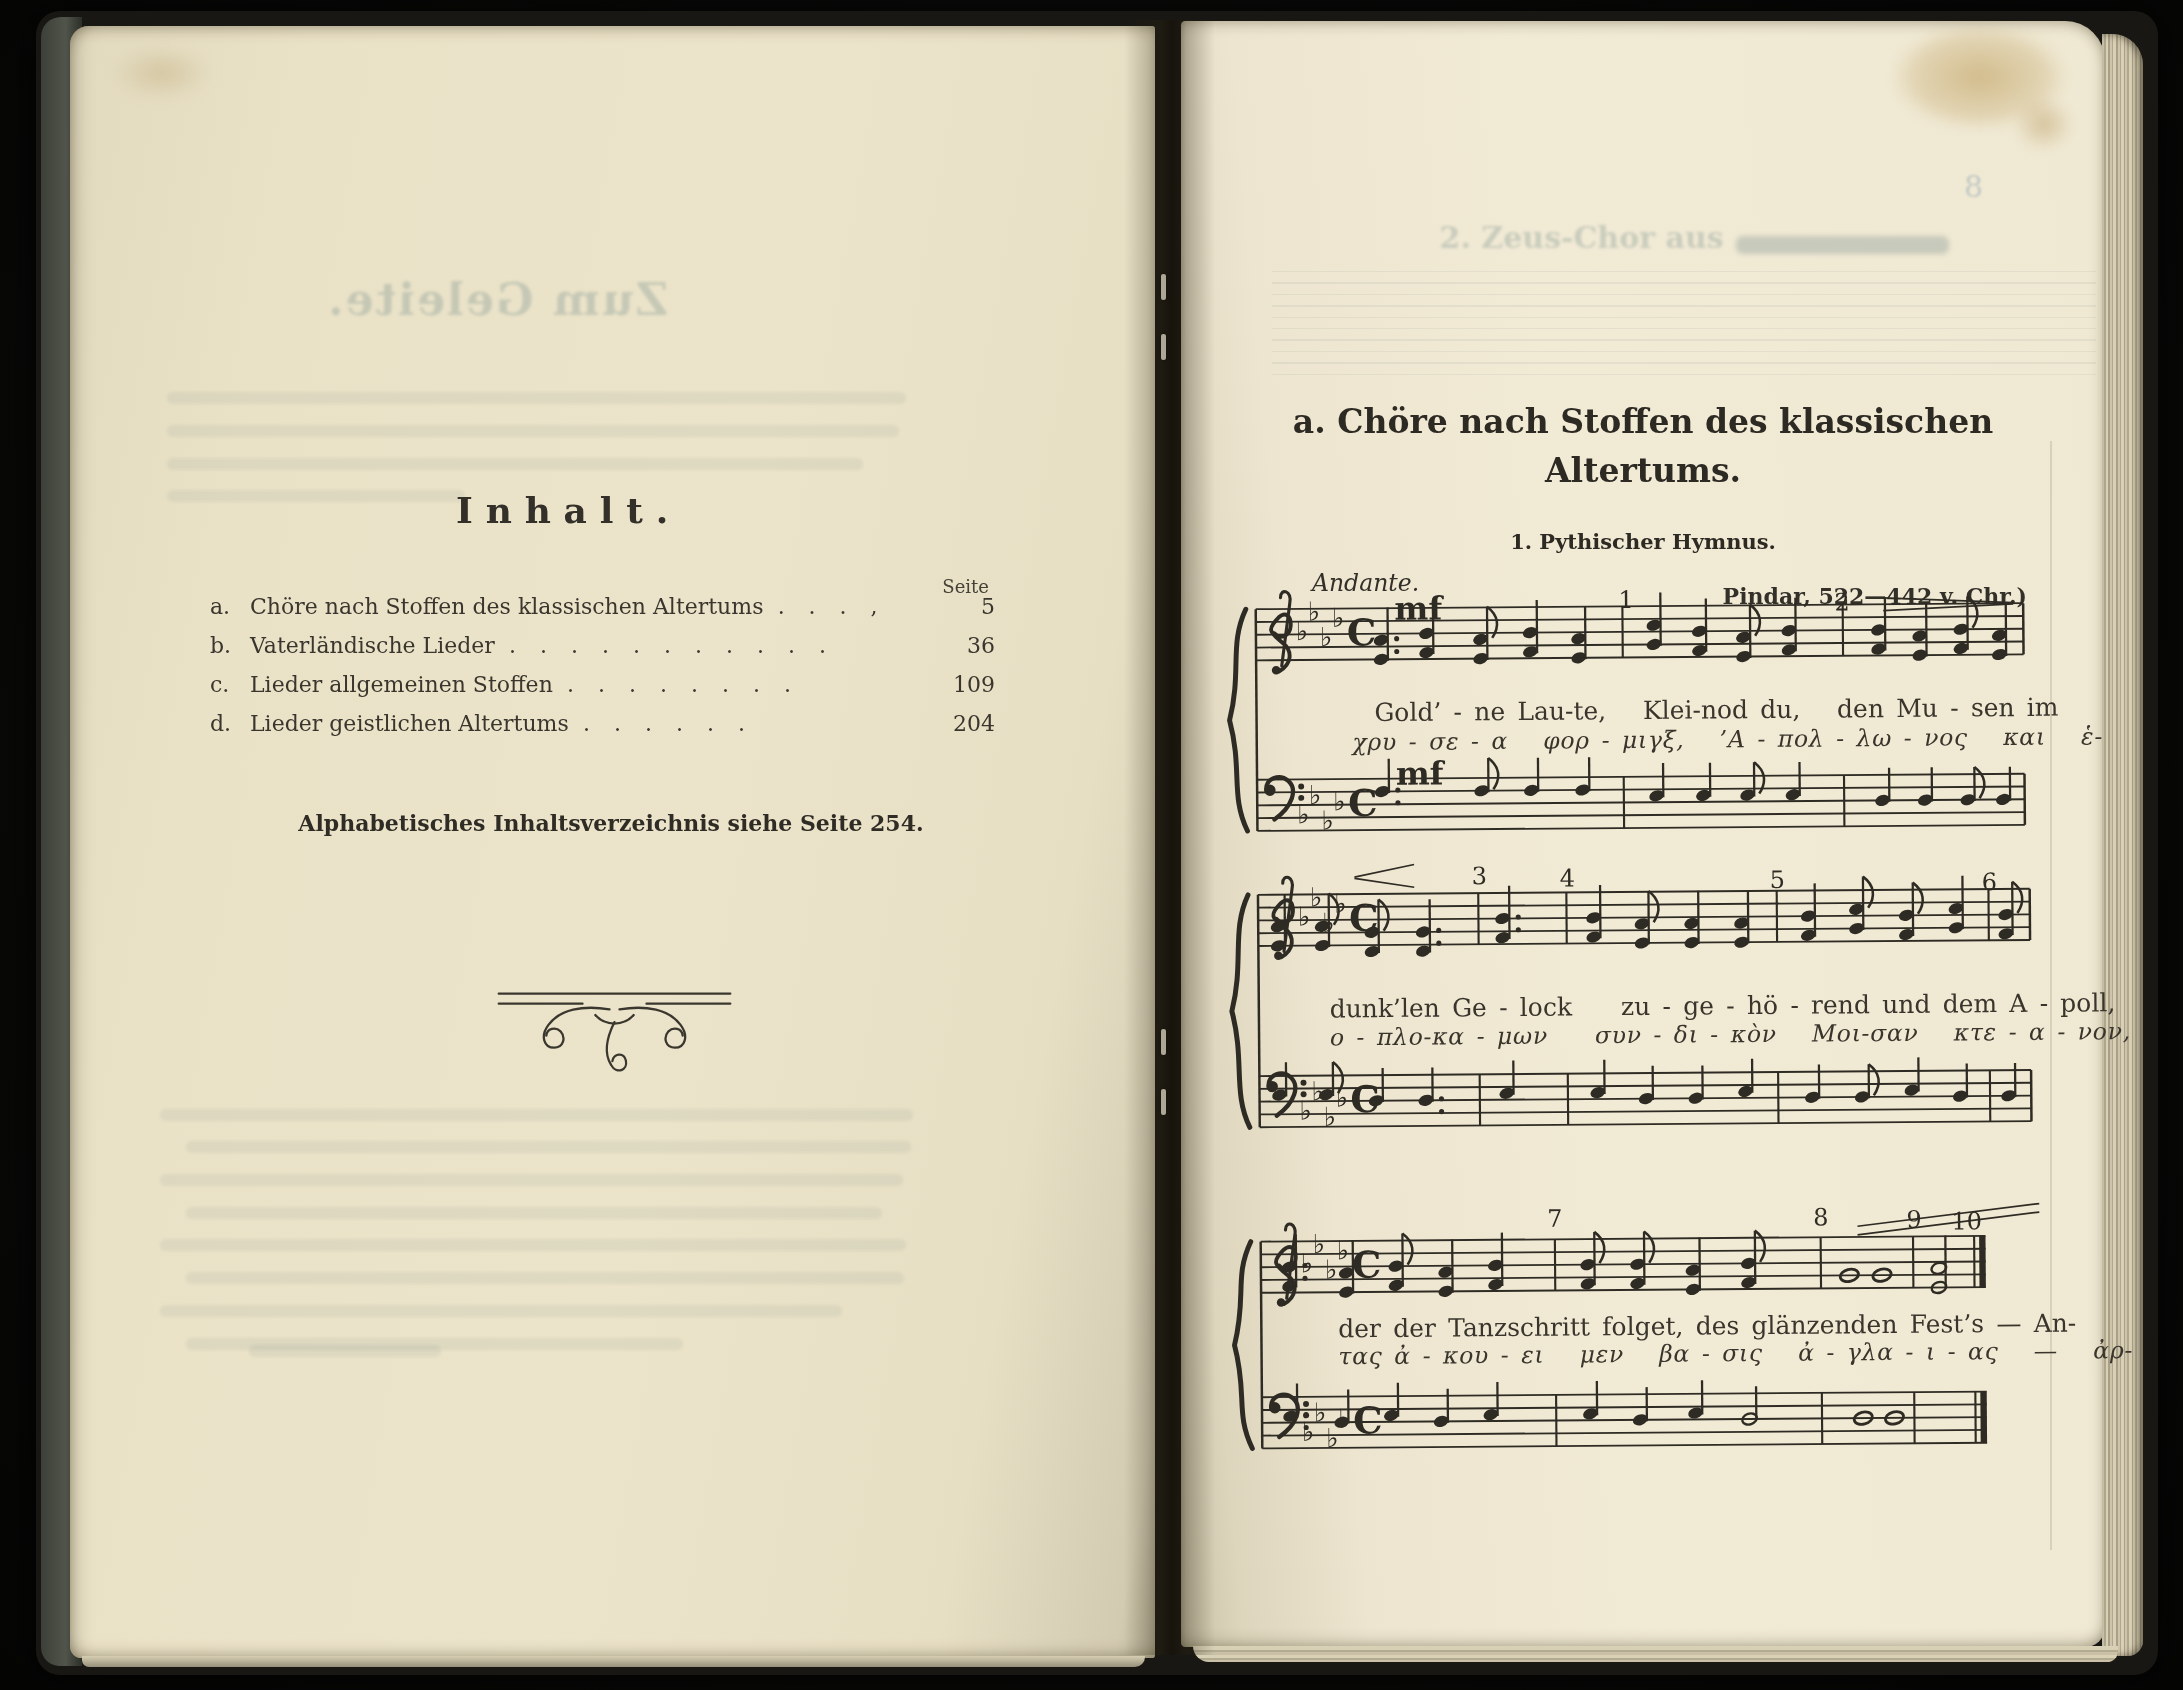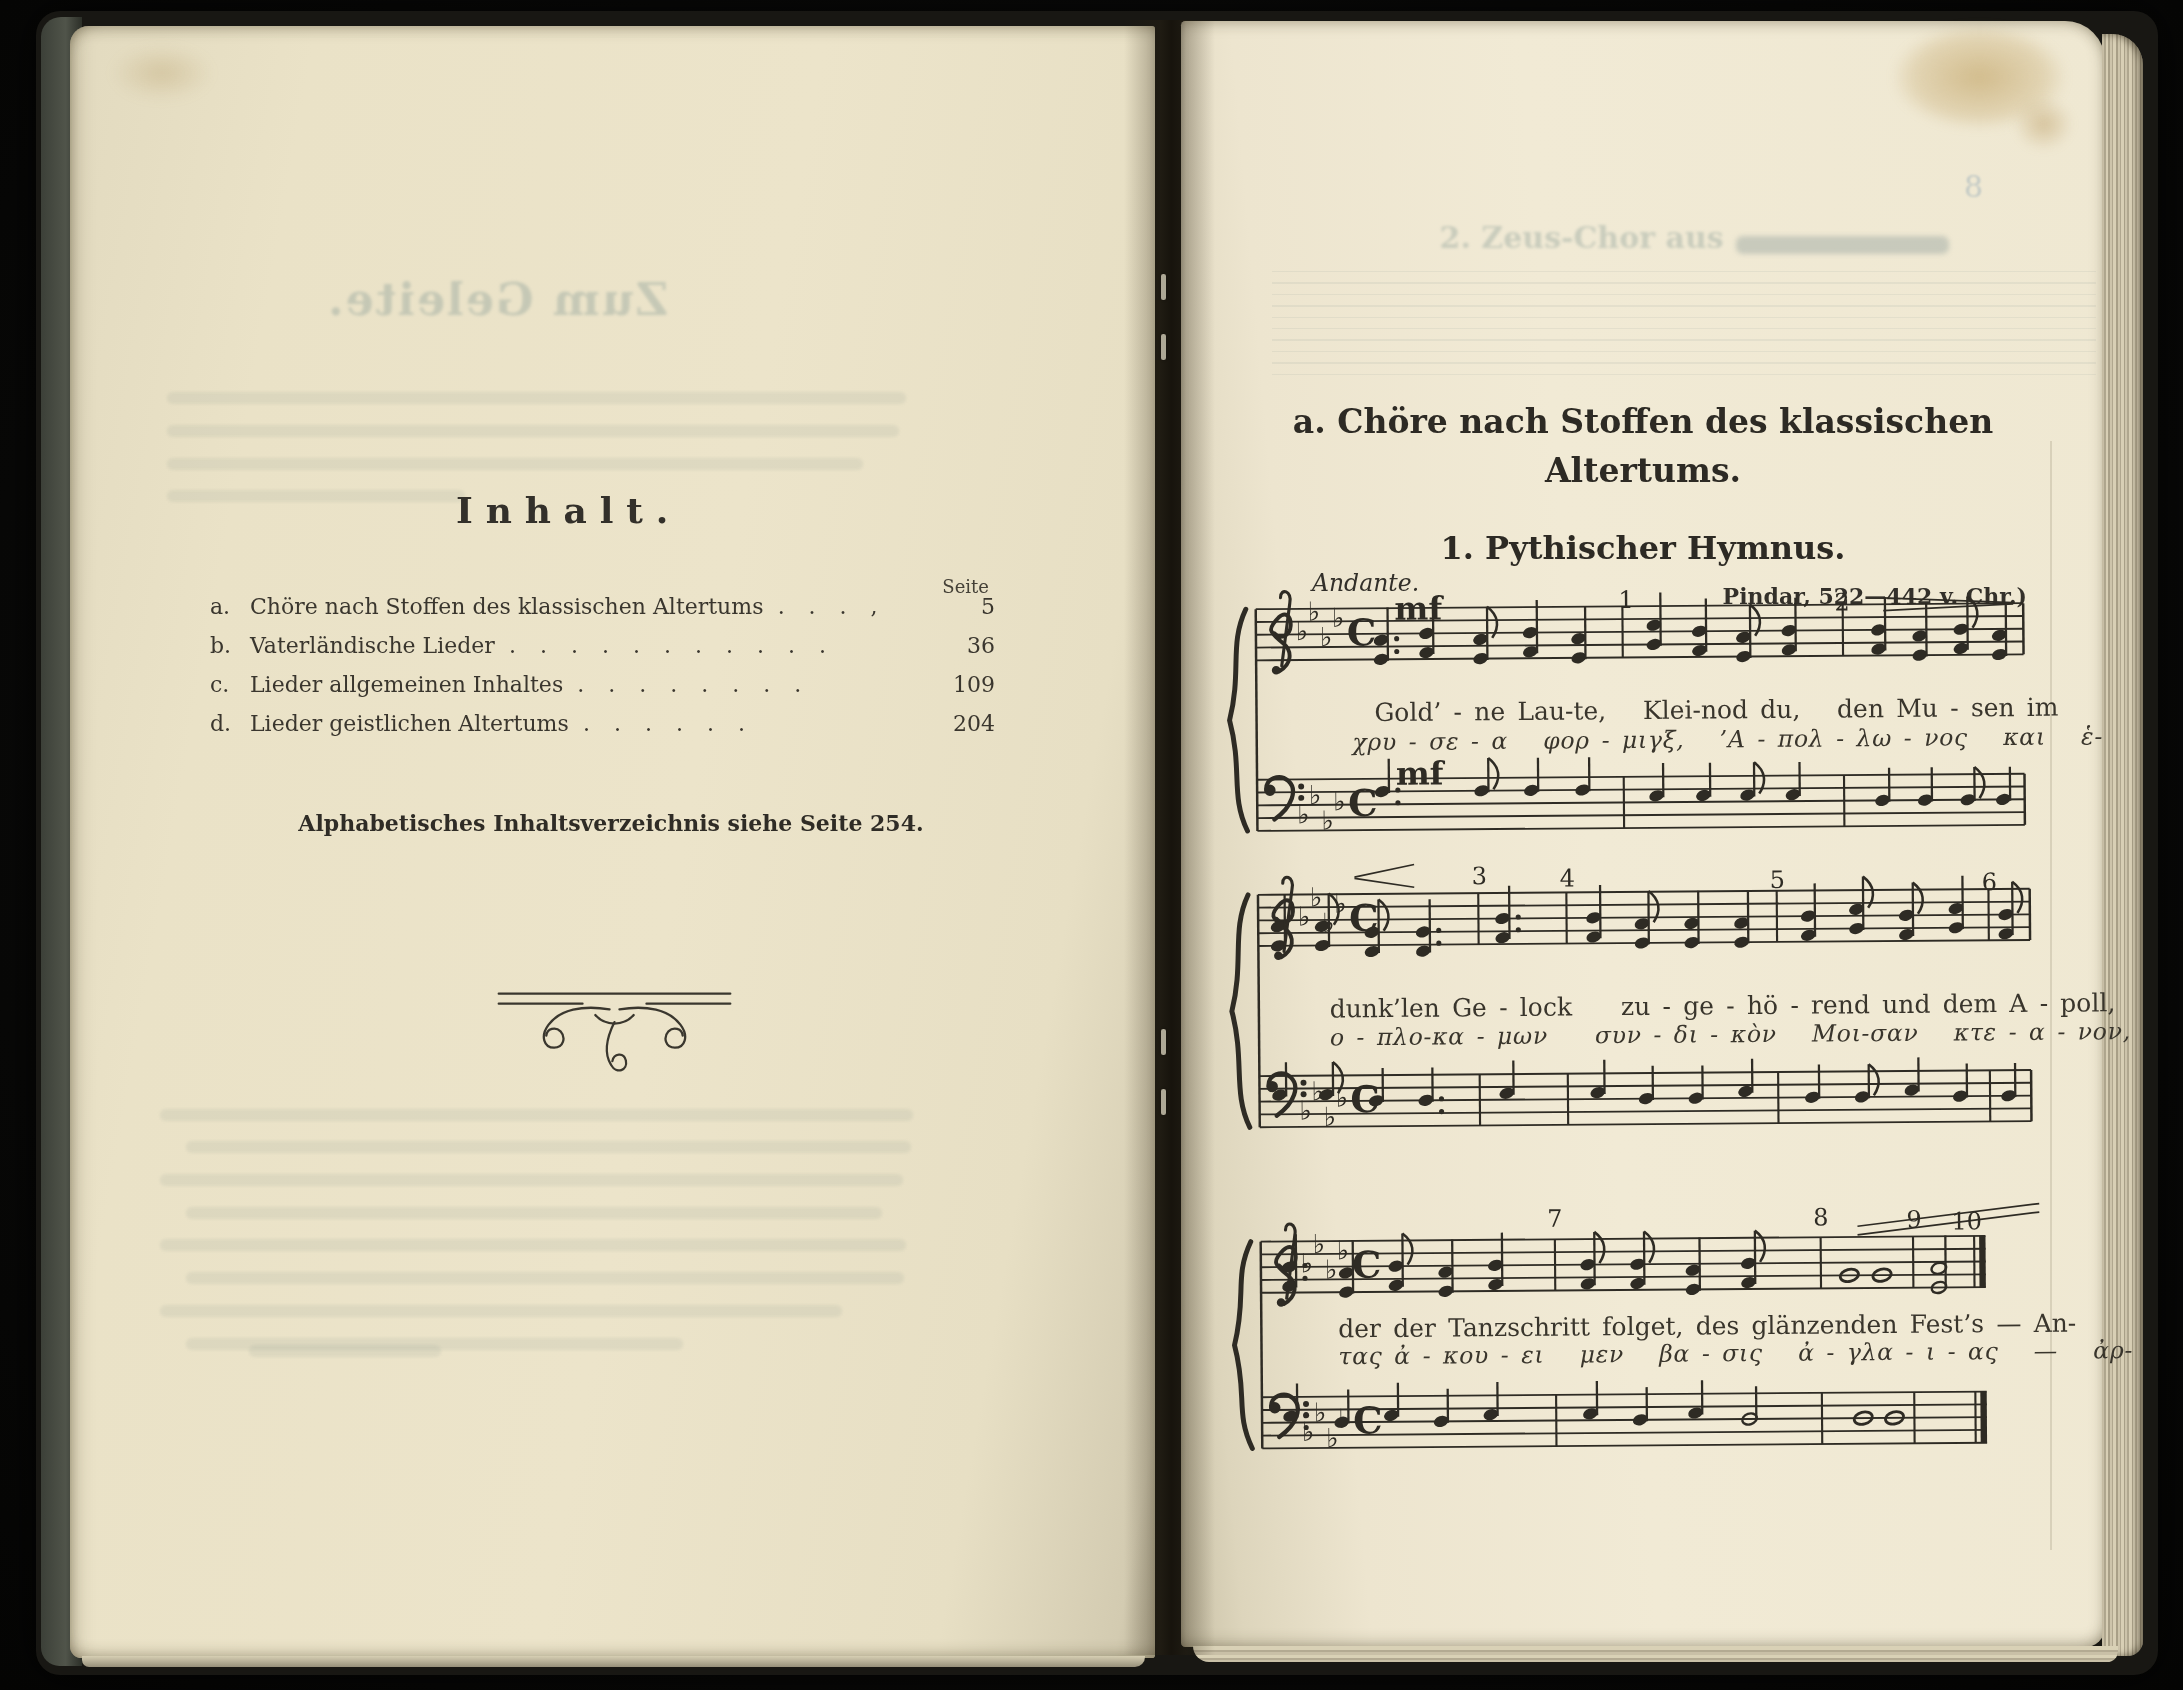--- a/index.html
+++ b/index.html
@@ -51,21 +51,21 @@
   .toc{left:210px;top:594px;width:785px;}
   .toc-row{position:absolute;left:0;width:785px;display:flex;align-items:baseline;font-size:22px;color:#3a362e;}
   .t-letter{width:40px;}
   .t-title{white-space:pre;}
   .t-dots{flex:1;overflow:hidden;white-space:nowrap;padding:0 8.5px 0 14.2px;letter-spacing:8.5px;color:#3a362e;}
   .t-num{min-width:60px;text-align:right;}
   .note-bold{left:142px;top:810px;width:938px;text-align:center;font-size:22px;font-weight:bold;color:#2f2c26;}
   
   .r-head1{left:1238px;top:402px;width:810px;text-align:center;font-size:33px;font-weight:bold;color:#2d2a24;}
   .r-head2{left:1238px;top:451px;width:810px;text-align:center;font-size:33px;font-weight:bold;color:#2d2a24;}
-  .r-piece{left:1238px;top:529px;width:810px;text-align:center;font-size:32px;font-weight:bold;color:#2d2a24;}
+  .r-piece{left:1238px;top:529px;width:810px;text-align:center;font-size:21px;font-weight:bold;color:#2d2a24;}
   .r-tempo{left:1312px;top:569px;font-size:23.5px;font-style:italic;color:#33302a;}
   .r-attrib{left:1606px;top:567px;width:421px;text-align:right;font-size:22px;font-weight:bold;color:#33302a;margin-top:16px;}
   .mf{position:absolute;font-size:32px;font-weight:bold;color:#2e2b24;margin-left:14px;}
   .mnum{position:absolute;font-size:24px;color:#2e2b24;}
   .lyr{position:absolute;font-size:25px;color:#39352c;white-space:pre;word-spacing:4.3px;}
   .lyr-gr{position:absolute;font-size:23.5px;font-style:italic;color:#39352c;white-space:pre;word-spacing:3.6px;letter-spacing:0.7px;}
   .music-tilt{left:0;top:0;width:2183px;height:1690px;transform:rotate(-0.45deg);transform-origin:1635px 1052px;}
 </style>
 </head>
 <body>
@@ -126,21 +126,21 @@
       <span class="t-num">5</span>
     </div>
     <div class="toc-row" style="top:39px;">
       <span class="t-letter">b.</span>
       <span class="t-title">Vaterländische Lieder</span>
       <span class="t-dots">. . . . . . . . . . .</span>
       <span class="t-num">36</span>
     </div>
     <div class="toc-row" style="top:78px;">
       <span class="t-letter">c.</span>
-      <span class="t-title">Lieder allgemeinen Inhaltes</span>
+      <span class="t-title">Lieder allgemeinen Stoffen</span>
       <span class="t-dots">. . . . . . . .</span>
       <span class="t-num">109</span>
     </div>
     <div class="toc-row" style="top:117px;">
       <span class="t-letter">d.</span>
       <span class="t-title">Lieder geistlichen Altertums</span>
       <span class="t-dots">. . . . . .</span>
       <span class="t-num">204</span>
     </div>
   </div>

